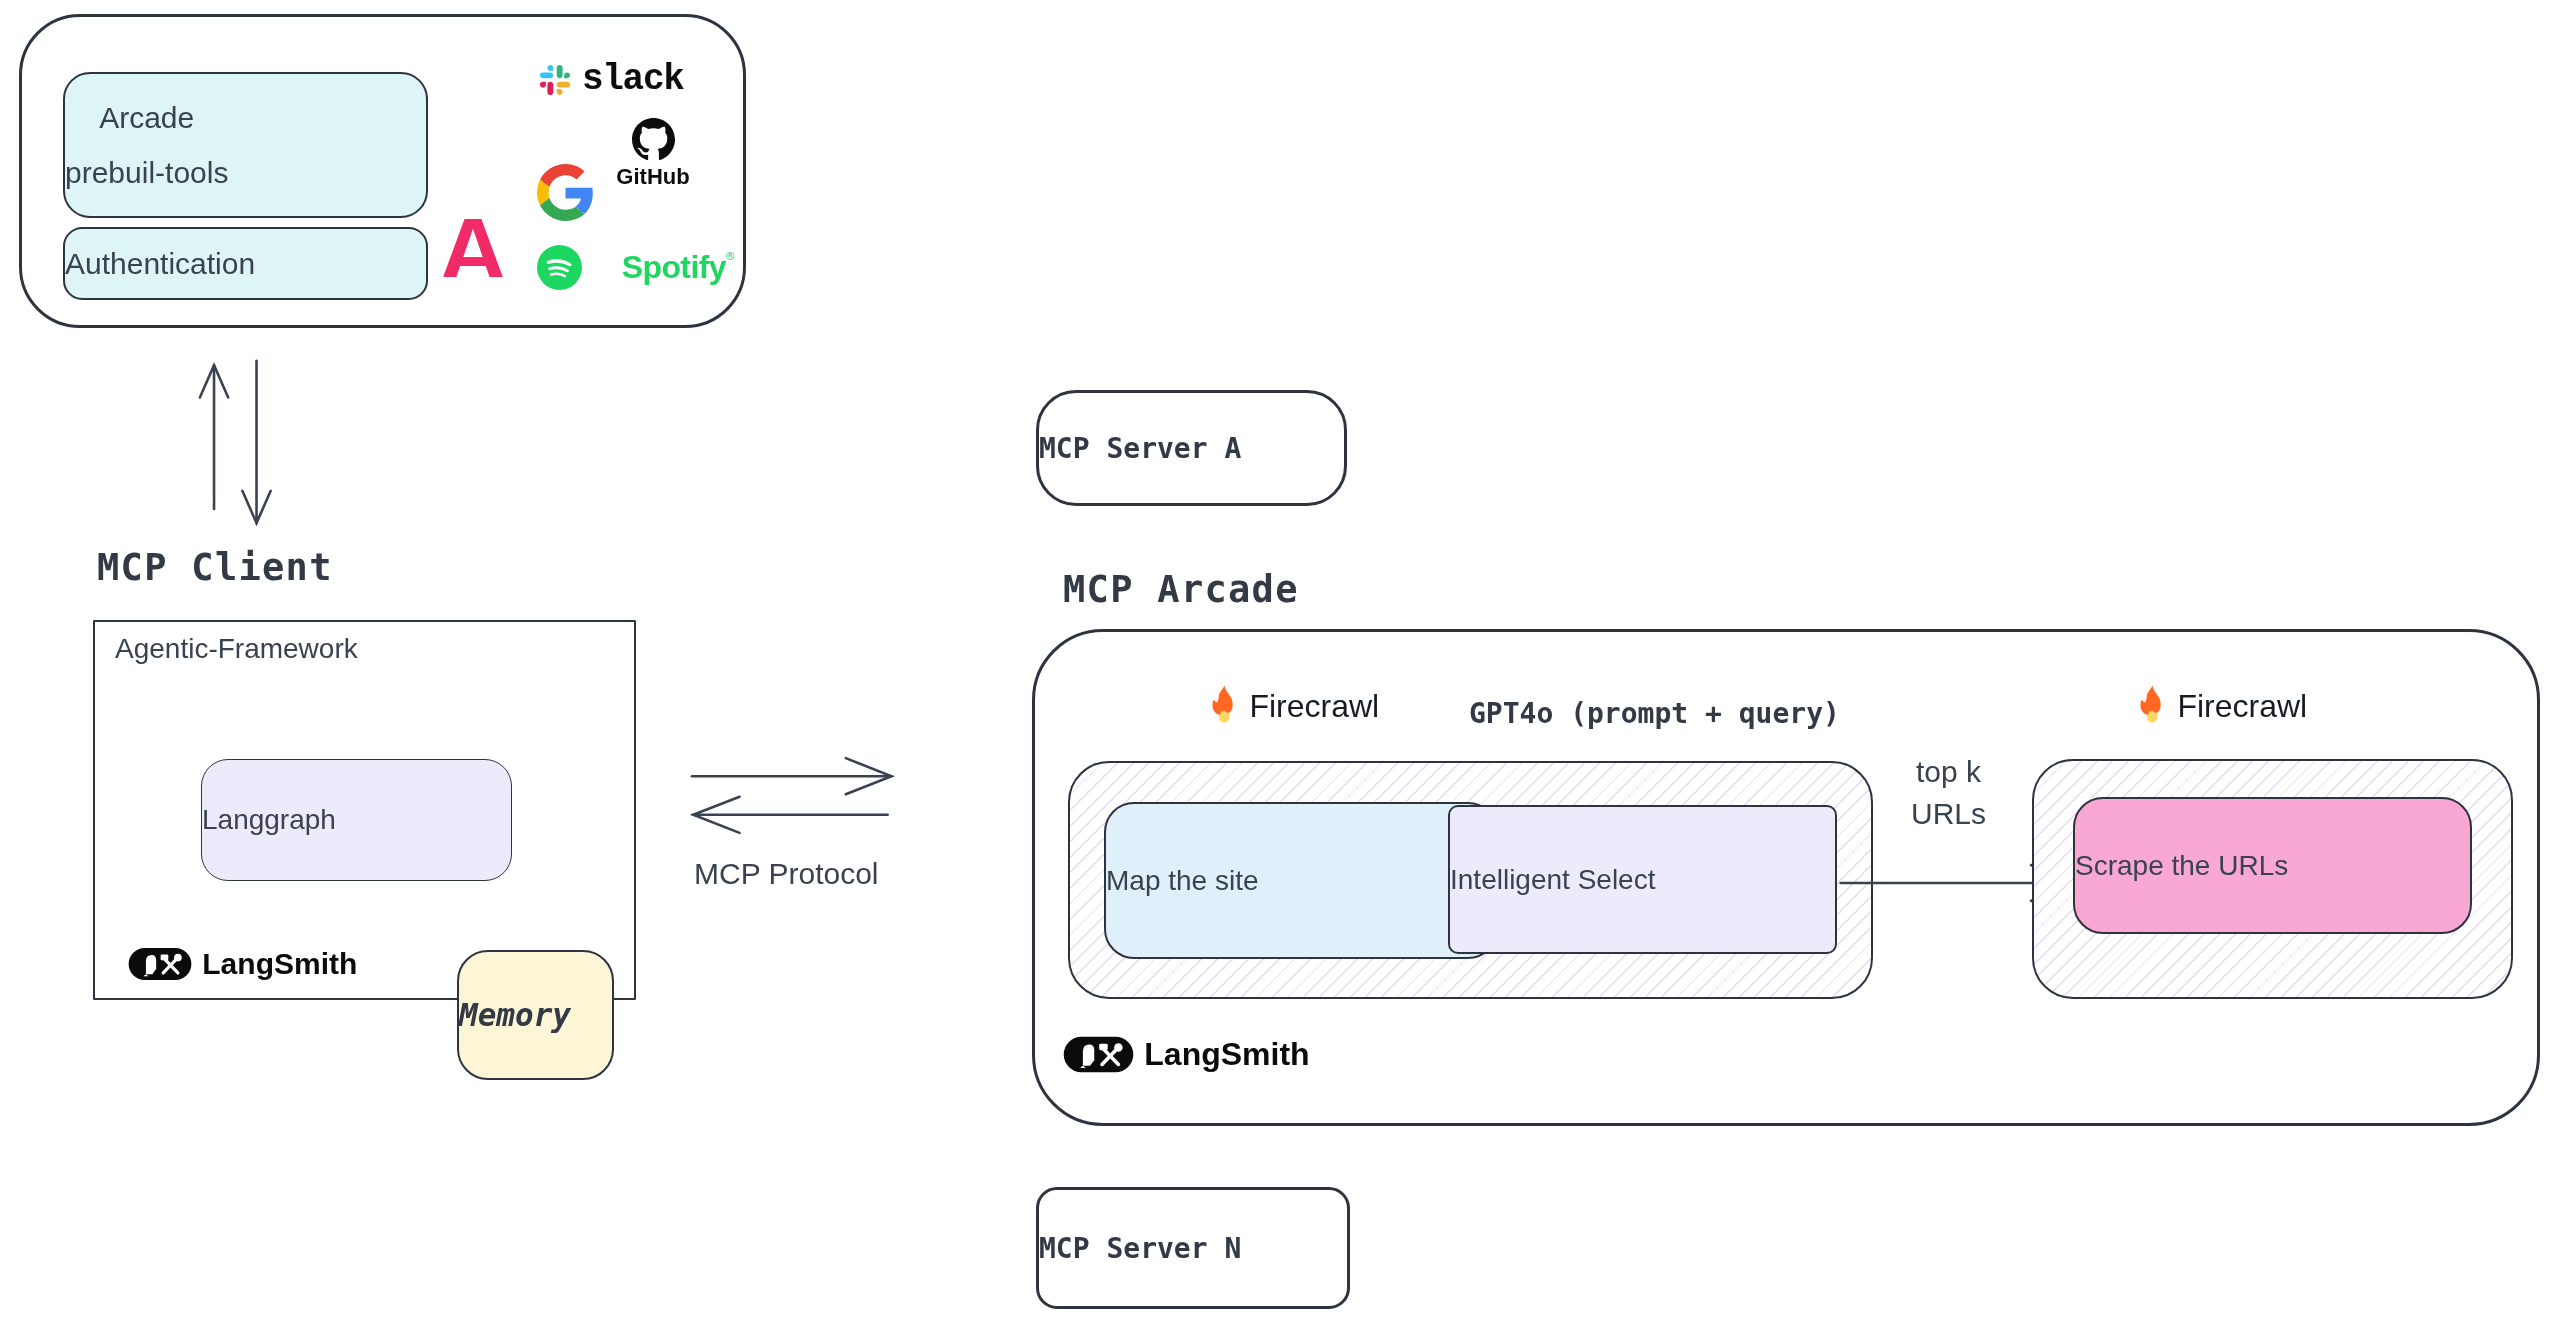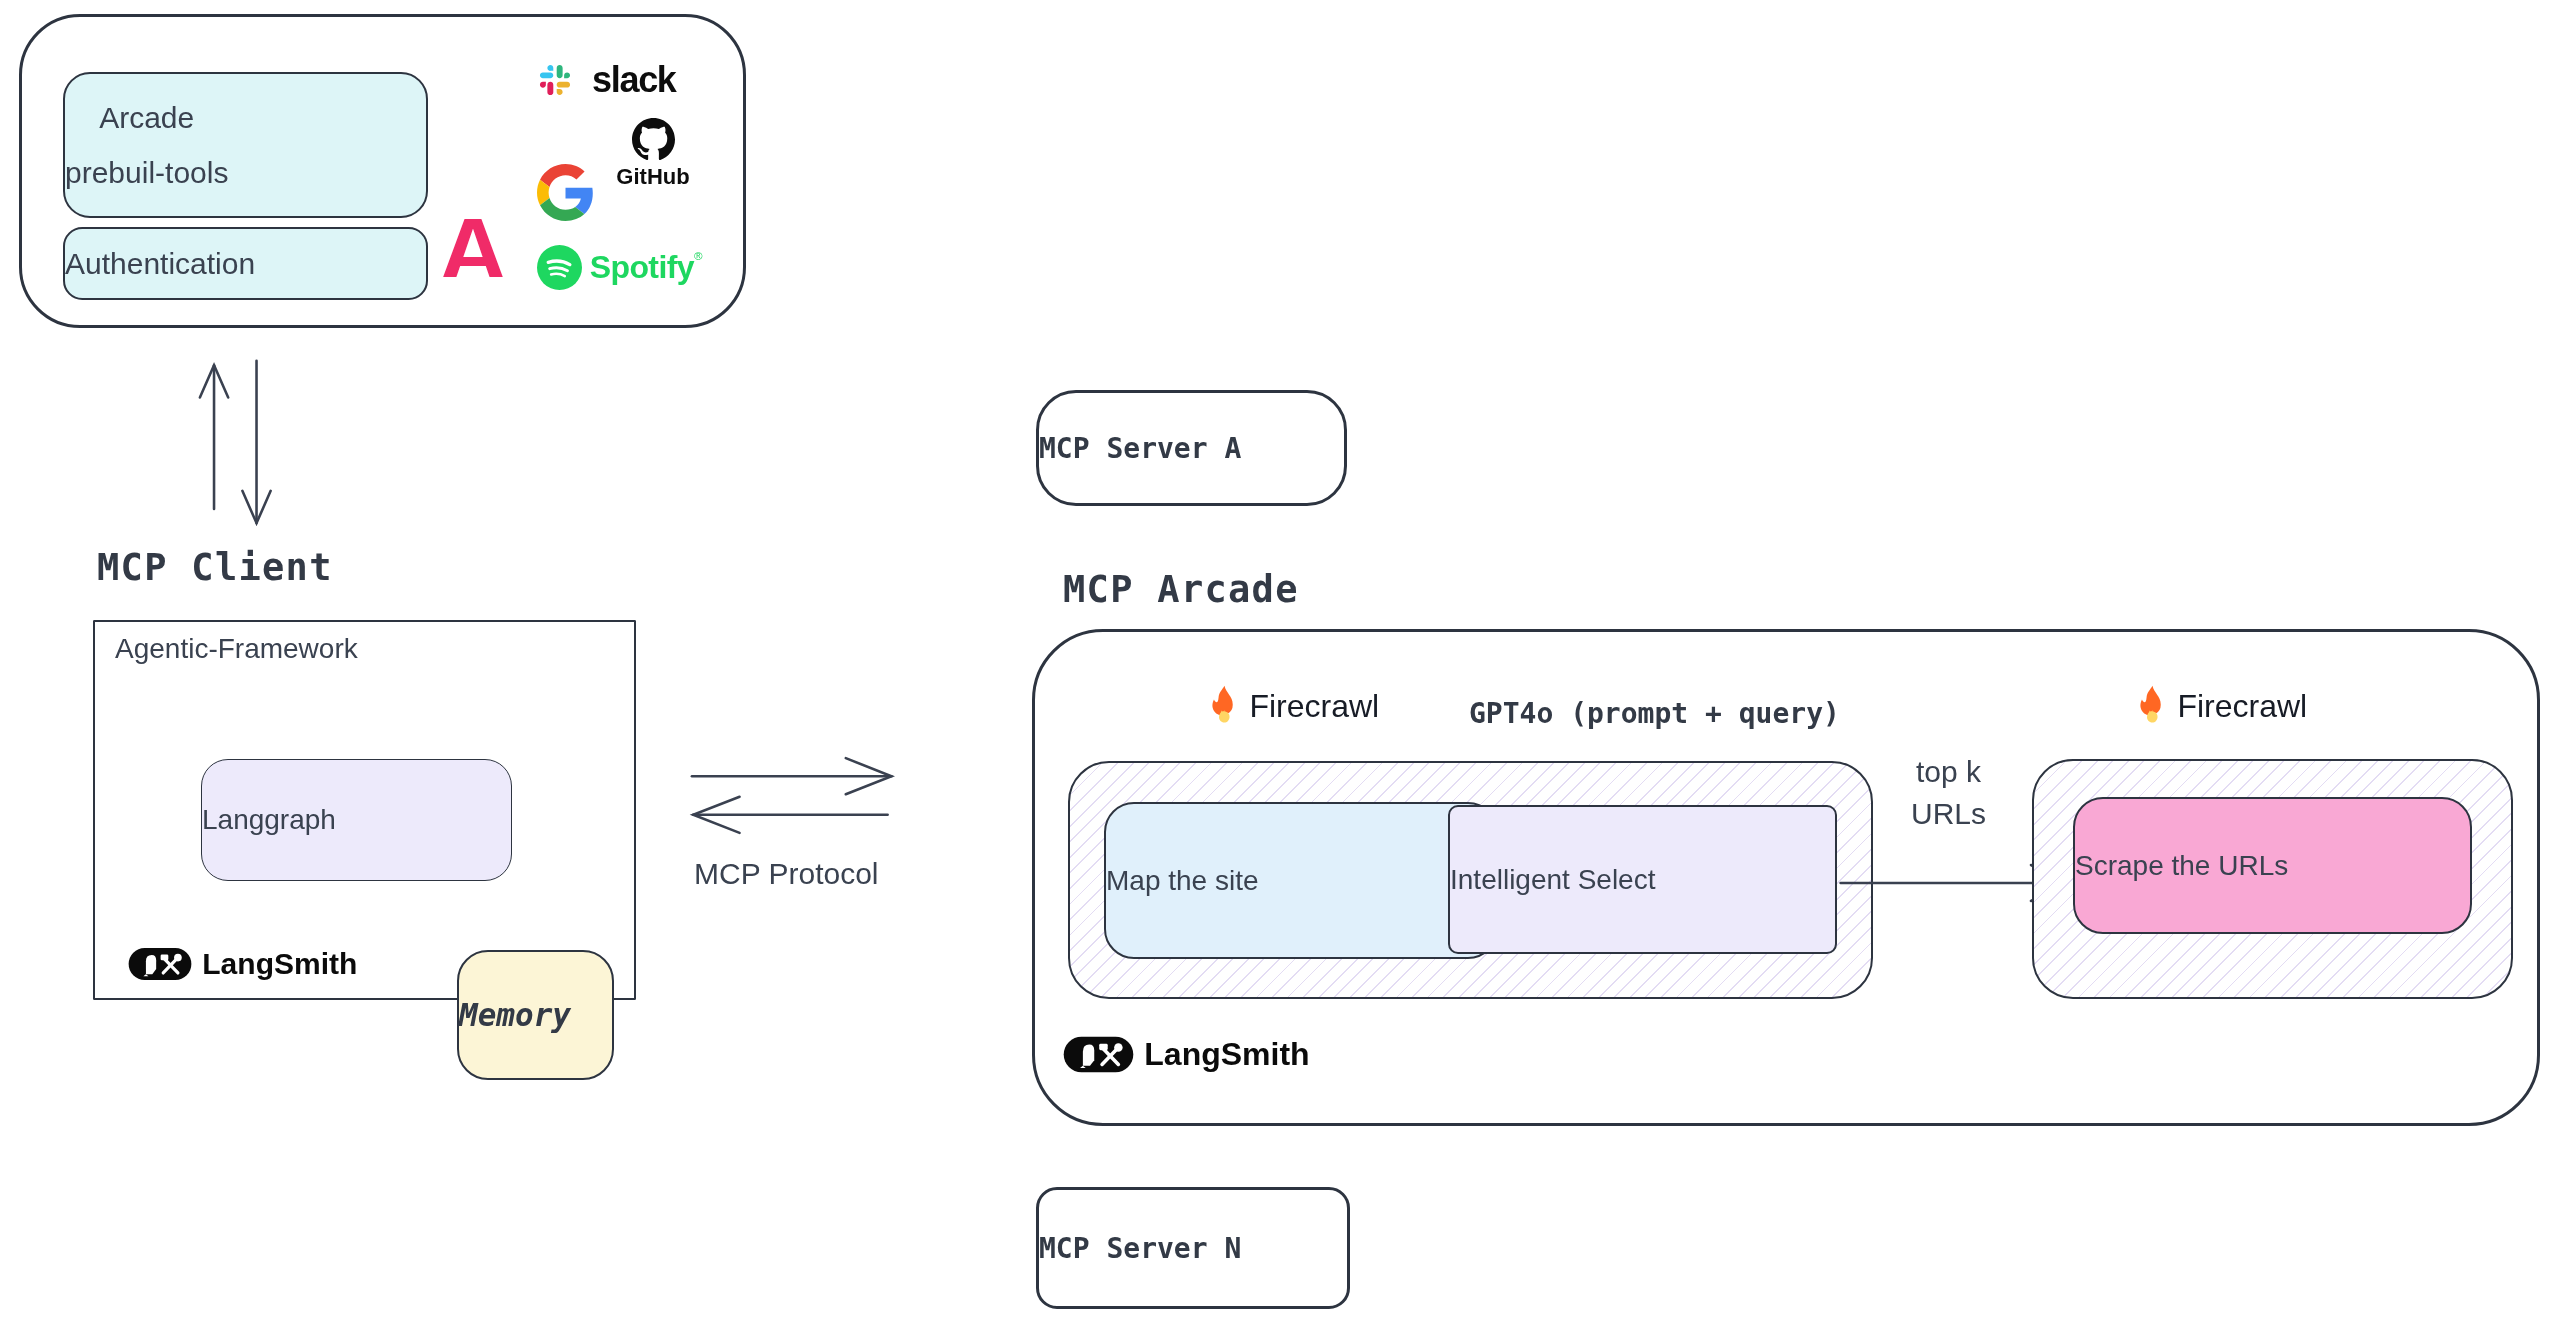--- a/index.html
+++ b/index.html
@@ -28,21 +28,21 @@
     <div class="label-sans" style="font-size:30px;line-height:1.85;">
       <div>Arcade</div>
       <div>prebuil-tools</div>
     </div>
   </div>
 
   <div class="box center" style="left:63px;top:227px;width:365px;height:73px;border-radius:19.3px;background:#ddf5f7;border-width:2.6px;">
     <span class="label-sans" style="font-size:30px;">Authentication</span>
   </div>
 
-  <div class="logo-row" style="left:537px;top:59px;gap:19px;">
+  <div class="logo-row" style="left:537px;top:59px;gap:9px;font-family:Liberation Mono, monospace;">
     <span>
       <svg width="36" height="36" viewBox="0 0 122.8 122.8">
         <path fill="#E01E5A" d="M30.3 77.4c0 5.6-4.5 10.1-10.1 10.1S10 83 10 77.4s4.5-10.1 10.1-10.1h10.1v10.1zM35.4 77.4c0-5.6 4.5-10.1 10.1-10.1s10.1 4.5 10.1 10.1v25.4c0 5.6-4.5 10.1-10.1 10.1s-10.1-4.5-10.1-10.1V77.4z"></path>
         <path fill="#36C5F0" d="M45.5 30.3c-5.6 0-10.1-4.5-10.1-10.1S39.9 10 45.5 10s10.1 4.5 10.1 10.1v10.1H45.5zM45.5 35.4c5.6 0 10.1 4.5 10.1 10.1s-4.5 10.1-10.1 10.1H20.1C14.5 55.6 10 51.1 10 45.5s4.5-10.1 10.1-10.1h25.4z"></path>
         <path fill="#2EB67D" d="M92.5 45.5c0-5.6 4.5-10.1 10.1-10.1s10.1 4.5 10.1 10.1-4.5 10.1-10.1 10.1H92.5V45.5zM87.4 45.5c0 5.6-4.5 10.1-10.1 10.1s-10.1-4.5-10.1-10.1V20.1C67.2 14.5 71.7 10 77.3 10s10.1 4.5 10.1 10.1v25.4z"></path>
         <path fill="#ECB22E" d="M77.3 92.5c5.6 0 10.1 4.5 10.1 10.1s-4.5 10.1-10.1 10.1-10.1-4.5-10.1-10.1V92.5h10.1zM77.3 87.4c-5.6 0-10.1-4.5-10.1-10.1s4.5-10.1 10.1-10.1h25.4c5.6 0 10.1 4.5 10.1 10.1s-4.5 10.1-10.1 10.1H77.3z"></path>
       </svg>
     </span>
     <span style="font-size:36px;font-weight:bold;color:#0d0d0d;letter-spacing:-1.3px;">slack</span>
   </div>
@@ -74,21 +74,21 @@
 
   <div class="logo-row" style="left:537px;top:245px;gap:7.7px;">
     <span>
       <svg width="45" height="45" viewBox="0 0 48 48">
         <circle cx="24" cy="24" r="24" fill="#1ED760"></circle>
         <path d="M12 18.5c7.5-2.2 16.5-1.4 23 2.4" stroke="#fff" stroke-width="3.6" fill="none" stroke-linecap="round"></path>
         <path d="M13.5 25.3c6.2-1.8 13.5-1 19 2.1" stroke="#fff" stroke-width="3.1" fill="none" stroke-linecap="round"></path>
         <path d="M15 31.5c4.9-1.3 10.4-.7 14.7 1.7" stroke="#fff" stroke-width="2.6" fill="none" stroke-linecap="round"></path>
       </svg>
     </span>
-    <span style="position:relative;">
+    <span style="position:relative;margin-left:32px;">
       <span style="font-size:32px;font-weight:bold;color:#1ED760;letter-spacing:-0.6px;">Spotify</span><span style="font-size:11.6px;color:#1ED760;vertical-align:top;">®</span>
     </span>
   </div>
 
   <span class="abs" style="left:187px;top:351px;">
     <svg width="103" height="187" viewBox="0 0 160 290" stroke="#3a4150" stroke-width="4" fill="none" stroke-linecap="round">
       <line x1="42" y1="22" x2="42" y2="245"></line>
       <polyline points="20,72 42,22 64,72"></polyline>
       <line x1="108" y1="15" x2="108" y2="267"></line>
       <polyline points="86,217 108,267 130,217"></polyline>

